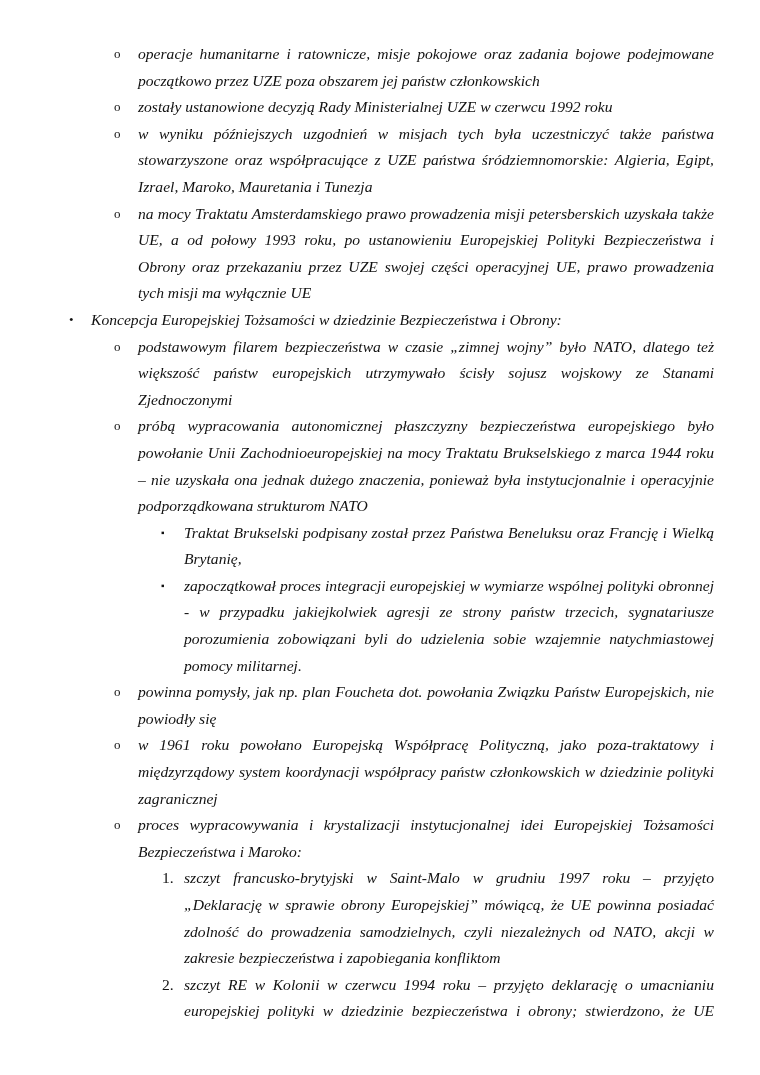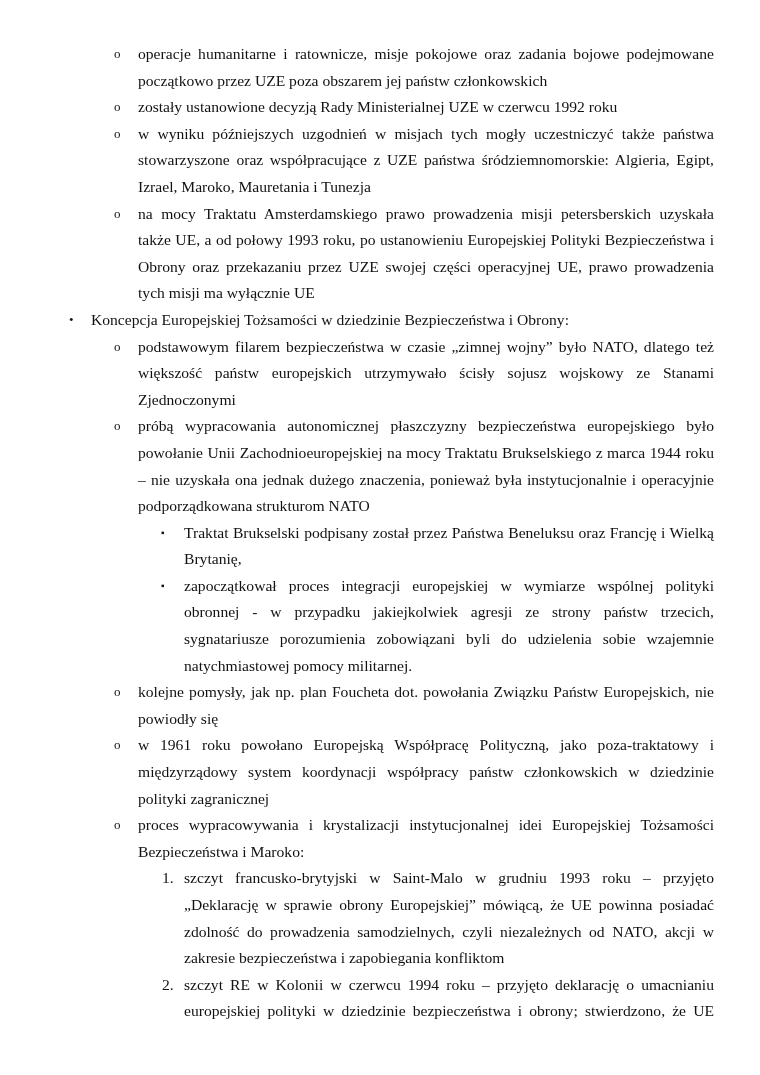--- a/index.html
+++ b/index.html
@@ -3,21 +3,21 @@
 <meta charset="utf-8">
 <style>
   html, body { margin: 0; padding: 0; background: #ffffff; }
   body {
     width: 760px; height: 1075px; overflow: hidden; position: relative;
     font-family: "Liberation Serif", "DejaVu Serif", serif;
     font-size: 15.6px; color: #111;
   }
   .page { position: absolute; left: 0; top: 41px; width: 760px; }
   .item { position: relative; line-height: 26.6px; text-align: justify; }
-  .item .text { display: block; }
+  .item .text { display: block; font-style: italic; }
   .lvl1 { margin-left: 91px; width: 623px; }
   .lvl2 { margin-left: 138px; width: 576px; }
   .lvl3 { margin-left: 184px; width: 530px; }
   .marker { position: absolute; top: 0; line-height: 26.6px; text-align: left; }
   .lvl1 > .marker { left: -22px; font-size: 13px; }
   .lvl2 > .marker { left: -24px; font-size: 13px; }
   .lvl3 > .marker { left: -23px; font-size: 10px; }
   .num > .marker { left: -22px; font-size: 15.6px; }
 </style>
 </head>
@@ -30,21 +30,21 @@
     <span class="text">operacje humanitarne i ratownicze, misje pokojowe oraz zadania bojowe podejmowane początkowo przez UZE poza obszarem jej państw członkowskich</span>
   </div>
 
   <div class="item lvl2">
     <span class="marker">o</span>
     <span class="text">zostały ustanowione decyzją Rady Ministerialnej UZE w czerwcu 1992 roku</span>
   </div>
 
   <div class="item lvl2">
     <span class="marker">o</span>
-    <span class="text">w wyniku późniejszych uzgodnień w misjach tych mogły uczestniczyć także państwa stowarzyszone oraz współpracujące z UZE państwa śródziemnomorskie: Algieria, Egipt, Izrael, Maroko, Mauretania i Tunezja</span>
+    <span class="text">w wyniku późniejszych uzgodnień w misjach tych była uczestniczyć także państwa stowarzyszone oraz współpracujące z UZE państwa śródziemnomorskie: Algieria, Egipt, Izrael, Maroko, Mauretania i Tunezja</span>
   </div>
 
   <div class="item lvl2">
     <span class="marker">o</span>
     <span class="text">na mocy Traktatu Amsterdamskiego prawo prowadzenia misji petersberskich uzyskała także UE, a od połowy 1993 roku, po ustanowieniu Europejskiej Polityki Bezpieczeństwa i Obrony oraz przekazaniu przez UZE swojej części operacyjnej UE, prawo prowadzenia tych misji ma wyłącznie UE</span>
   </div>
 
   <div class="item lvl1">
     <span class="marker">•</span>
     <span class="text">Koncepcja Europejskiej Tożsamości w dziedzinie Bezpieczeństwa i Obrony:</span>
@@ -65,36 +65,36 @@
     <span class="text">Traktat Brukselski podpisany został przez Państwa Beneluksu oraz Francję i Wielką Brytanię,</span>
   </div>
 
   <div class="item lvl3">
     <span class="marker">▪</span>
     <span class="text">zapoczątkował proces integracji europejskiej w wymiarze wspólnej polityki obronnej - w przypadku jakiejkolwiek agresji ze strony państw trzecich, sygnatariusze porozumienia zobowiązani byli do udzielenia sobie wzajemnie natychmiastowej pomocy militarnej.</span>
   </div>
 
   <div class="item lvl2">
     <span class="marker">o</span>
-    <span class="text">kolejne pomysły, jak np. plan Foucheta dot. powołania Związku Państw Europejskich, nie powiodły się</span>
+    <span class="text">powinna pomysły, jak np. plan Foucheta dot. powołania Związku Państw Europejskich, nie powiodły się</span>
   </div>
 
   <div class="item lvl2">
     <span class="marker">o</span>
     <span class="text">w 1961 roku powołano Europejską Współpracę Polityczną, jako poza-traktatowy i międzyrządowy system koordynacji współpracy państw członkowskich w dziedzinie polityki zagranicznej</span>
   </div>
 
   <div class="item lvl2">
     <span class="marker">o</span>
     <span class="text">proces wypracowywania i krystalizacji instytucjonalnej idei Europejskiej Tożsamości Bezpieczeństwa i Maroko:</span>
   </div>
 
   <div class="item lvl3 num">
     <span class="marker">1.</span>
-    <span class="text">szczyt francusko-brytyjski w Saint-Malo w grudniu 1993 roku – przyjęto „Deklarację w sprawie obrony Europejskiej” mówiącą, że UE powinna posiadać zdolność do prowadzenia samodzielnych, czyli niezależnych od NATO, akcji w zakresie bezpieczeństwa i zapobiegania konfliktom</span>
+    <span class="text">szczyt francusko-brytyjski w Saint-Malo w grudniu 1997 roku – przyjęto „Deklarację w sprawie obrony Europejskiej” mówiącą, że UE powinna posiadać zdolność do prowadzenia samodzielnych, czyli niezależnych od NATO, akcji w zakresie bezpieczeństwa i zapobiegania konfliktom</span>
   </div>
 
   <div class="item lvl3 num">
     <span class="marker">2.</span>
     <span class="text" style="text-align-last: justify;">szczyt RE w Kolonii w czerwcu 1994 roku – przyjęto deklarację o umacnianiu europejskiej polityki w dziedzinie bezpieczeństwa i obrony; stwierdzono, że UE</span>
   </div>
 
 </div>
 
 </body></html>

